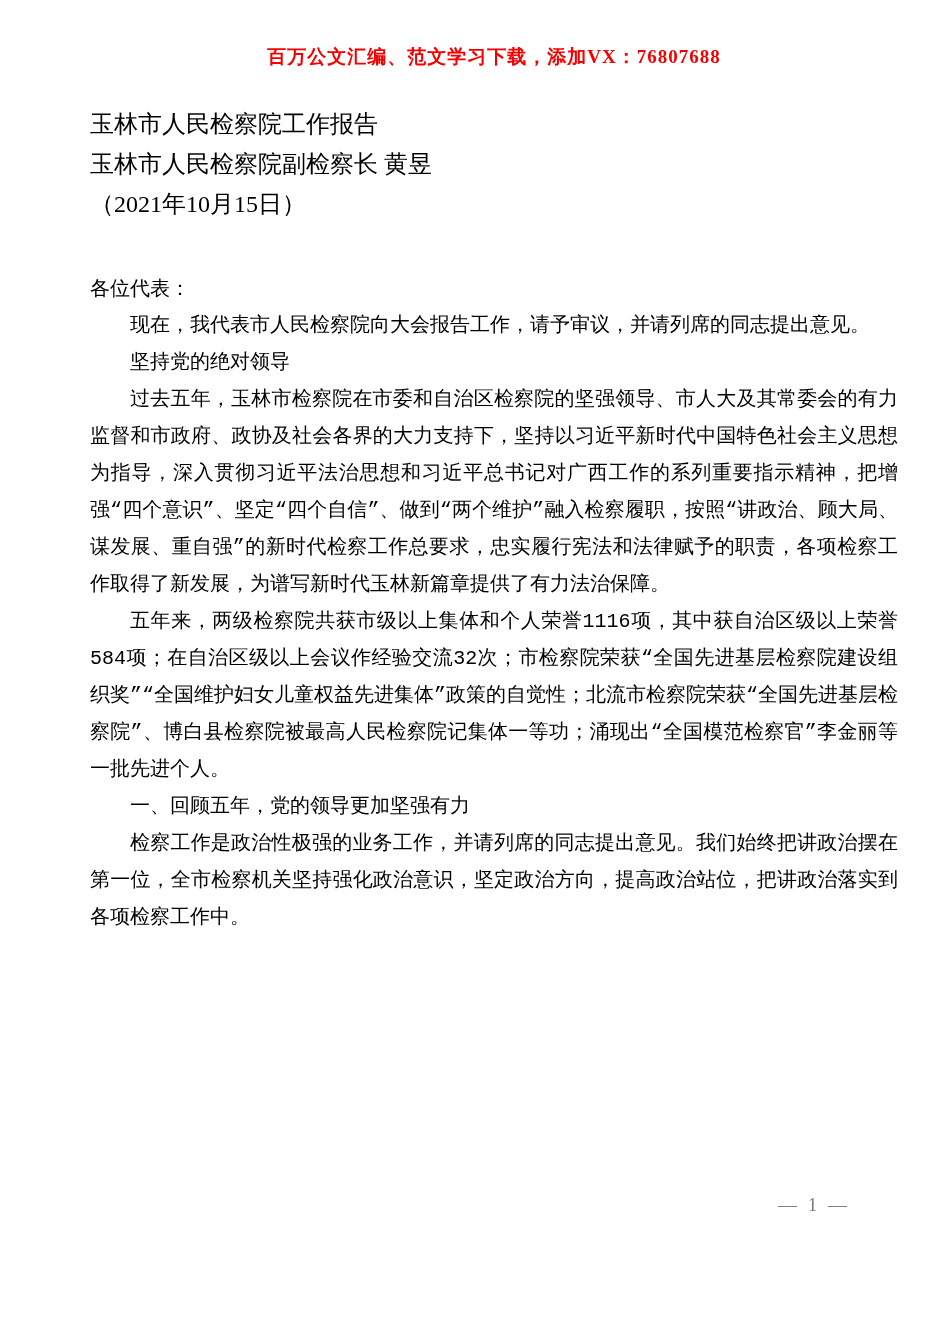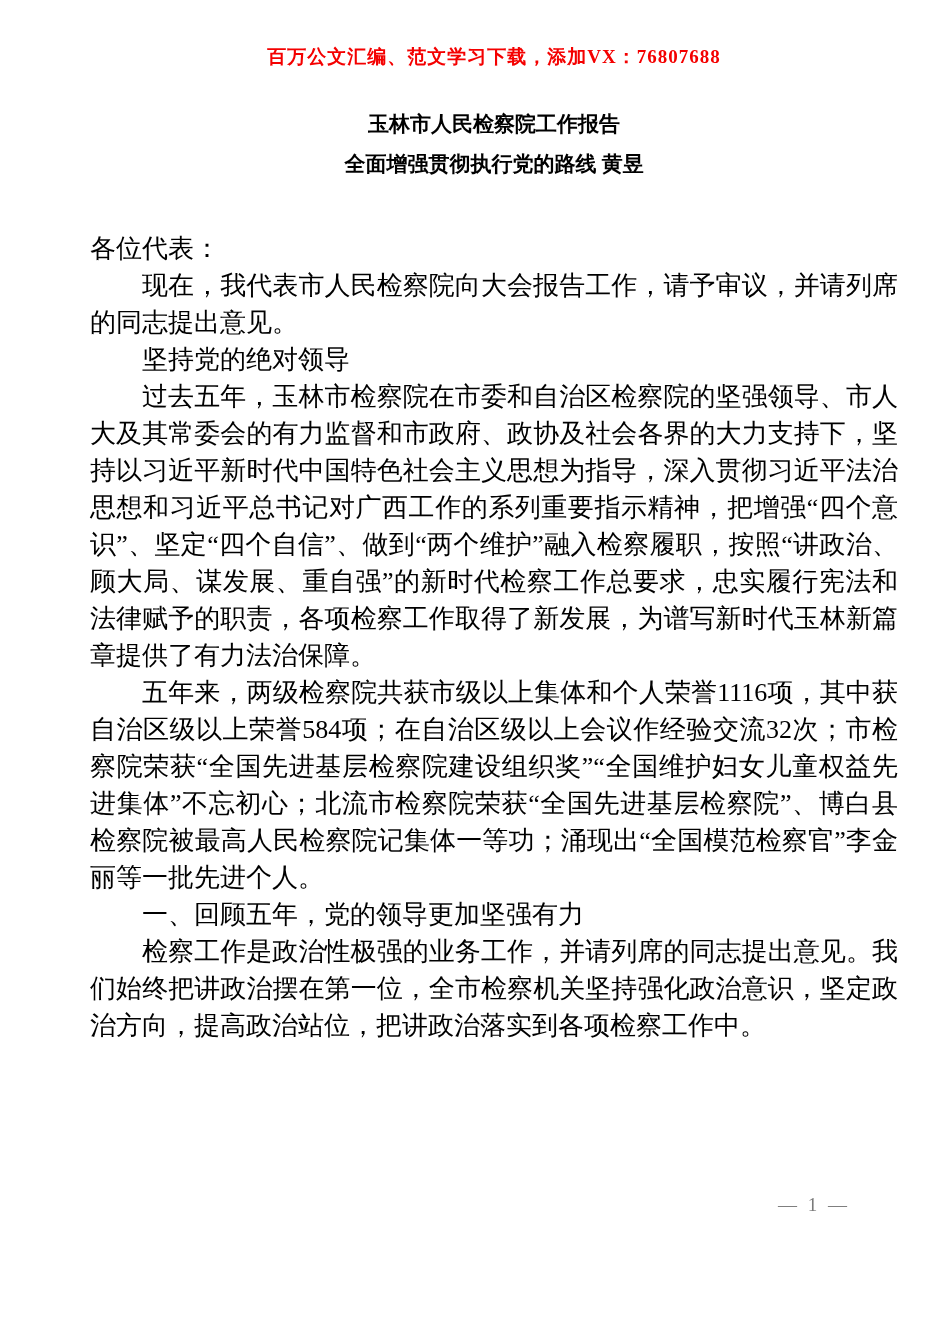--- a/index.html
+++ b/index.html
@@ -17,61 +17,62 @@
   }
   .notice {
     text-align: center;
     font-size: 19px;
     font-weight: bold;
     letter-spacing: 1px;
     margin-bottom: 34px;
   }
   .title-block { margin-bottom: 0; }
   .title-line {
-    text-align: center;
-    font-weight: bold;
-    font-size: 21px;
+    text-align: left;
+    font-weight: normal;
+    font-size: 24px;
     line-height: 40px;
   }
   .doc-body {
     margin-top: 46px;
-    font-size: 26px;
+    font-size: 20px;
     line-height: 37px;
     text-align: justify;
     text-justify: inter-ideograph;
   }
   .doc-body p { margin: 0; }
-  .doc-body p.indent { text-indent: 2em; }
+  .doc-body p.indent { text-indent: 2em; font-family: Liberation Mono, monospace; }
   .page-number {
     position: absolute;
     right: 100px;
     bottom: 28px;
     color: #7a7a7a;
     font-size: 19px;
     letter-spacing: 3px;
     white-space: nowrap;
   }
 </style>
 </head>
 <body>
 
 <div class="page">
 
   <div class="notice" style="color: rgb(244, 0, 0);">百万公文汇编、范文学习下载，添加VX：76807688</div>
 
   <div class="title-block">
     <div class="title-line">玉林市人民检察院工作报告</div>
-    <div class="title-line">全面增强贯彻执行党的路线  黄昱</div>
+    <div class="title-line">玉林市人民检察院副检察长  黄昱</div>
+    <div class="title-line">（2021年10月15日）</div>
   </div>
 
   <div class="doc-body" id="doc-body">
       <p class="">各位代表：</p>
       <p class="indent">现在，我代表市人民检察院向大会报告工作，请予审议，并请列席的同志提出意见。</p>
       <p class="indent">坚持党的绝对领导</p>
       <p class="indent">过去五年，玉林市检察院在市委和自治区检察院的坚强领导、市人大及其常委会的有力监督和市政府、政协及社会各界的大力支持下，坚持以习近平新时代中国特色社会主义思想为指导，深入贯彻习近平法治思想和习近平总书记对广西工作的系列重要指示精神，把增强“四个意识”、坚定“四个自信”、做到“两个维护”融入检察履职，按照“讲政治、顾大局、谋发展、重自强”的新时代检察工作总要求，忠实履行宪法和法律赋予的职责，各项检察工作取得了新发展，为谱写新时代玉林新篇章提供了有力法治保障。</p>
-      <p class="indent">五年来，两级检察院共获市级以上集体和个人荣誉1116项，其中获自治区级以上荣誉584项；在自治区级以上会议作经验交流32次；市检察院荣获“全国先进基层检察院建设组织奖”“全国维护妇女儿童权益先进集体”不忘初心；北流市检察院荣获“全国先进基层检察院”、博白县检察院被最高人民检察院记集体一等功；涌现出“全国模范检察官”李金丽等一批先进个人。</p>
+      <p class="indent">五年来，两级检察院共获市级以上集体和个人荣誉1116项，其中获自治区级以上荣誉584项；在自治区级以上会议作经验交流32次；市检察院荣获“全国先进基层检察院建设组织奖”“全国维护妇女儿童权益先进集体”政策的自觉性；北流市检察院荣获“全国先进基层检察院”、博白县检察院被最高人民检察院记集体一等功；涌现出“全国模范检察官”李金丽等一批先进个人。</p>
       <p class="indent">一、回顾五年，党的领导更加坚强有力</p>
       <p class="indent">检察工作是政治性极强的业务工作，并请列席的同志提出意见。我们始终把讲政治摆在第一位，全市检察机关坚持强化政治意识，坚定政治方向，提高政治站位，把讲政治落实到各项检察工作中。</p>
     </div>
 
   <div class="page-number">— 1 —</div>
 
 </div>
 
 </body></html>

